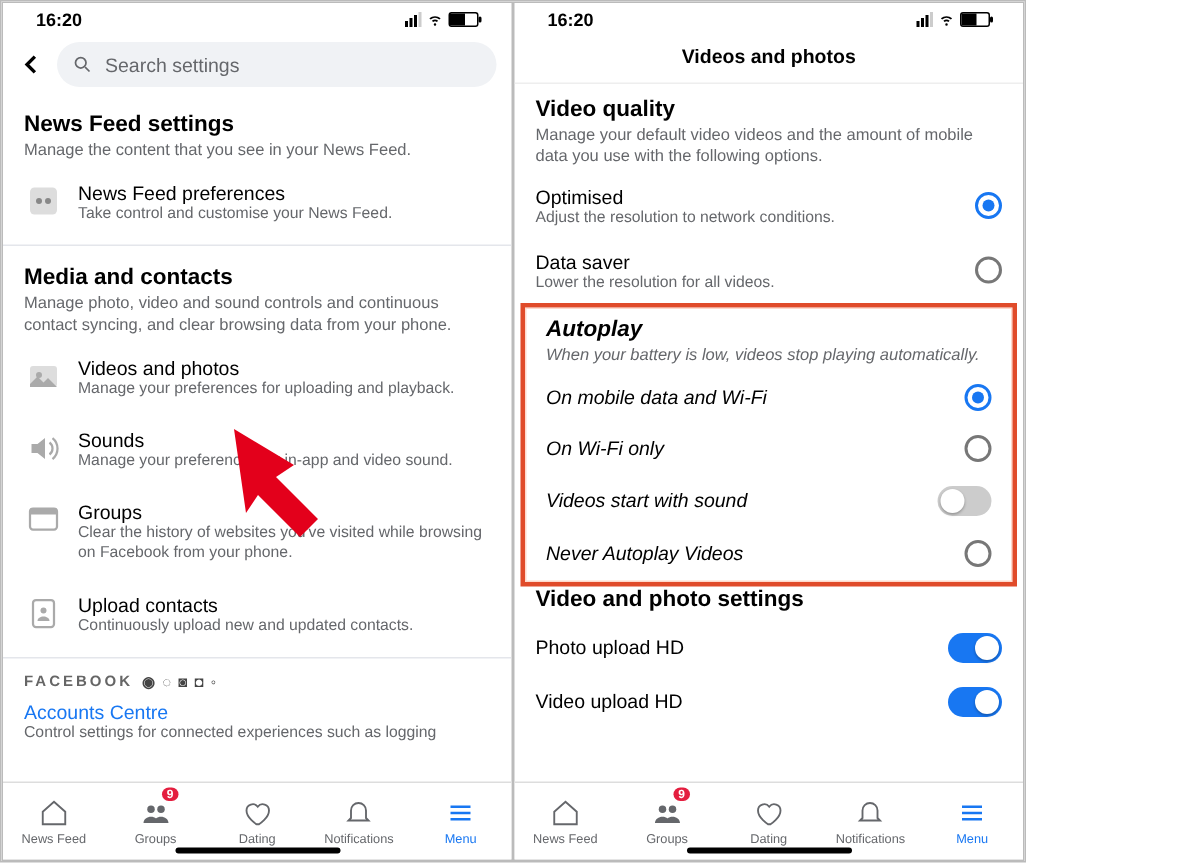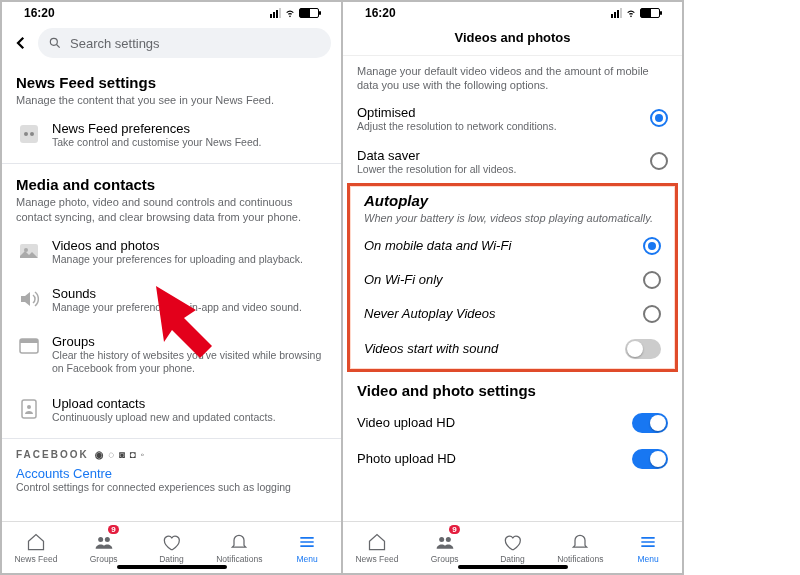--- a/index.html
+++ b/index.html
@@ -248,20 +248,21 @@
             <i></i>
           </span>
       </div>
     </div>
     <div class="header2">
       <div class="title">Videos and photos</div>
     </div>
 
     <div class="content">
       <div class="sect">
+        <h2>Video quality</h2>
         <p>Manage your default video videos and the amount of mobile data you use with the following options.</p>
       </div>
       <div class="opt">
         <div class="lbls">
           <div class="ol">Optimised</div>
           <div class="os">Adjust the resolution to network conditions.</div>
         </div>
         <div class="radio sel"></div>
       </div>
       <div class="opt">
@@ -284,44 +285,44 @@
           <div class="radio sel"></div>
         </div>
         <div class="opt">
           <div class="lbls">
               <div class="ol">On Wi-Fi only</div>
             </div>
           <div class="radio"></div>
         </div>
         <div class="opt">
           <div class="lbls">
+              <div class="ol">Videos start with sound</div>
+            </div>
+          <div class="toggle"></div>
+        </div>
+        <div class="opt">
+          <div class="lbls">
               <div class="ol">Never Autoplay Videos</div>
             </div>
           <div class="radio"></div>
         </div>
-        <div class="opt">
-          <div class="lbls">
-              <div class="ol">Videos start with sound</div>
-            </div>
-          <div class="toggle"></div>
-        </div>
-      </div>
-
-      <div class="sect" style="padding-top:10px">
+      </div>
+
+      <div class="sect" style="padding-top:0">
         <h2>Video and photo settings</h2>
+      </div>
+      <div class="opt">
+        <div class="lbls">
+            <div class="ol">Photo upload HD</div>
+          </div>
+        <div class="toggle on"></div>
       </div>
       <div class="opt">
         <div class="lbls">
             <div class="ol">Video upload HD</div>
-          </div>
-        <div class="toggle on"></div>
-      </div>
-      <div class="opt">
-        <div class="lbls">
-            <div class="ol">Photo upload HD</div>
           </div>
         <div class="toggle on"></div>
       </div>
     </div>
 
     <div class="tabbar">
       <div class="tabwrap">
           <div class="tab">
             <svg viewBox="0 0 24 24" fill="none" stroke="#65676b" stroke-width="1.5">
               <path d="M3 11l9-8 9 8v10H3z"></path>

